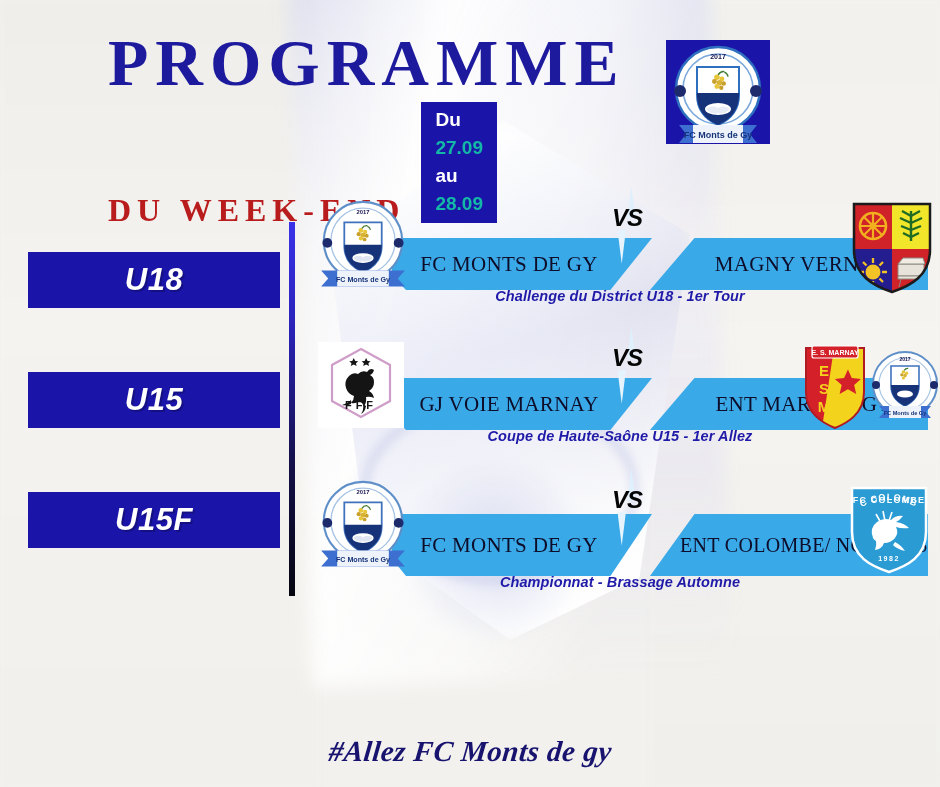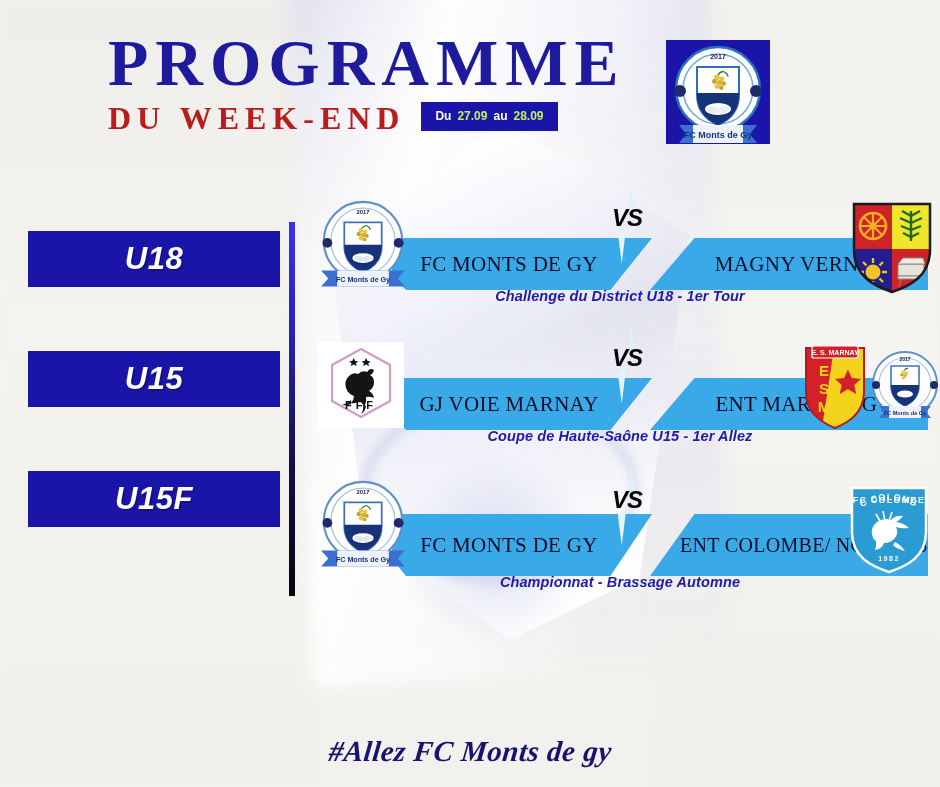--- a/index.html
+++ b/index.html
@@ -64,29 +64,30 @@
     font-size:32px;
     letter-spacing:6px;
     color:#b91c1c;
     line-height:1.0;
     white-space:nowrap;
   }
   .date-badge {
     background:#1a15a8;
     padding:7px 14px 8px 14px;
     display:flex; align-items:baseline; gap:6px;
-    font-size:12px; font-weight:bold;
+    font-size:19px; font-weight:bold;
     white-space:nowrap;
     margin-bottom:3px;
+    flex-direction:column;
   }
   .date-badge .w { color:#ffffff; }
-  .date-badge .d { color:#bef264; }
+  .date-badge .d { color:#14b8a6; }
 
   
-  .cats { position:absolute; left:28px; top:231px; width:252px; }
+  .cats { position:absolute; left:28px; top:252px; width:252px; }
   .cat-btn {
     width:252px; height:56px; background:#1a15a8;
     display:flex; align-items:center; justify-content:center;
     margin-bottom:64px;
   }
   .cat-btn .lbl {
     color:#ffffff; font-weight:bold; font-style:italic;
     font-size:31px; letter-spacing:.5px;
     text-shadow:2px 2px 0 rgba(0,0,0,.22);
   }

